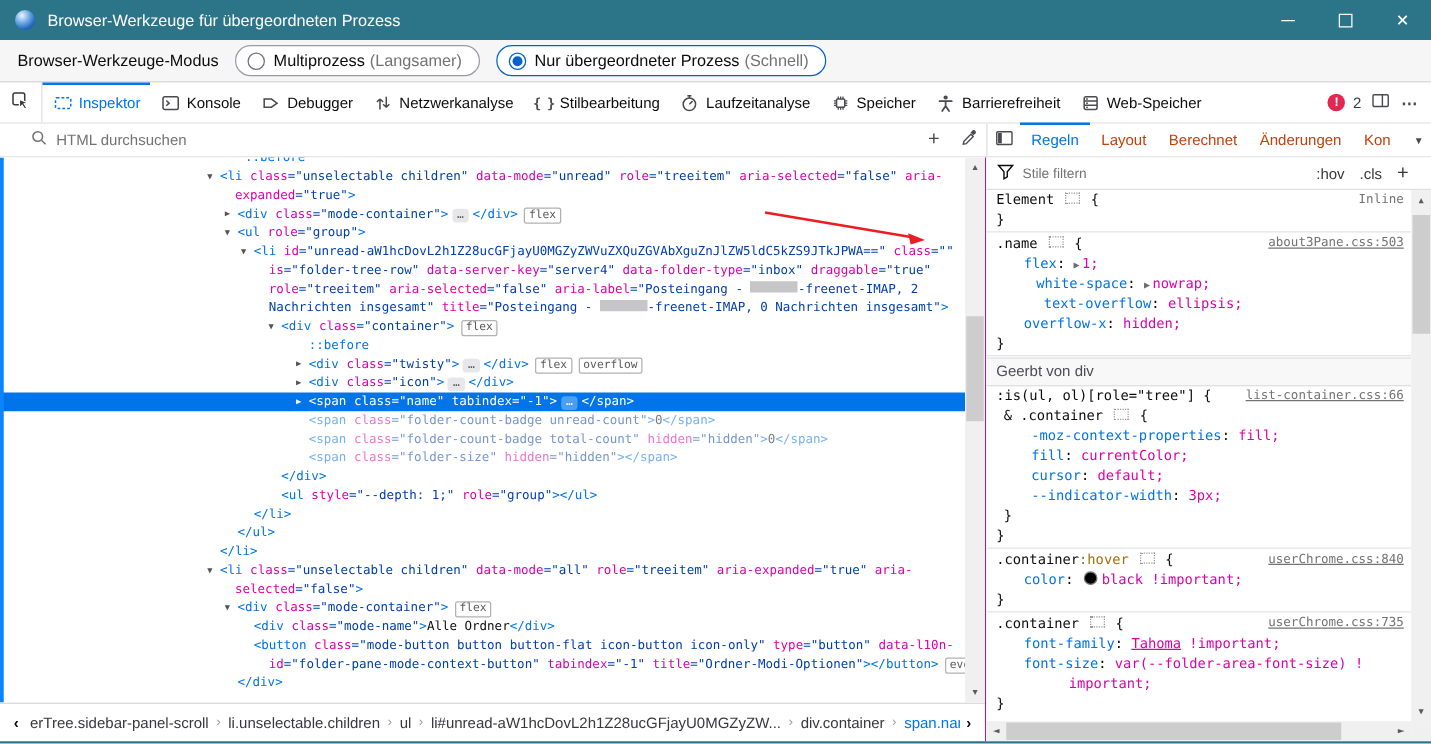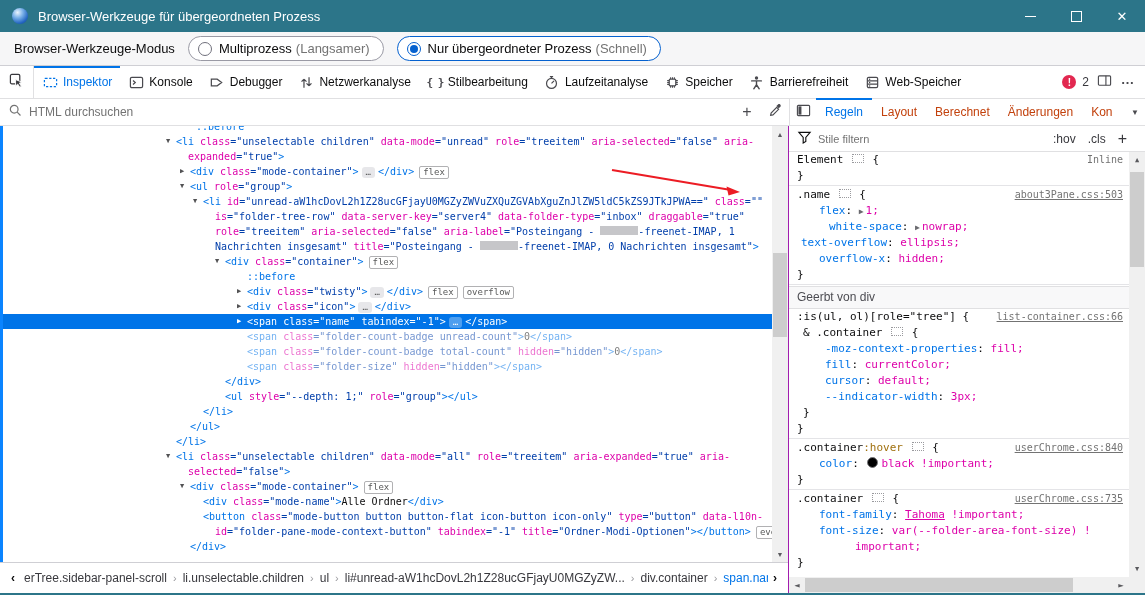--- a/index.html
+++ b/index.html
@@ -36,21 +36,21 @@
   .tab.active::before{content:"";position:absolute;top:0;left:0;right:0;height:2px;background:#0074e8;}
   .gicon{font-family:"DejaVu Sans Mono",monospace;font-size:11px;font-weight:bold;letter-spacing:-1px;}
   .tab-end{margin-left:auto;display:flex;align-items:center;gap:6px;padding-right:8px;}
   .errbadge{width:14px;height:14px;border-radius:50%;background:#e22850;color:#fff;font-size:10px;font-weight:bold;display:flex;align-items:center;justify-content:center;}
   .errcount{color:#38383d;}
   .endbtn{width:18px;height:18px;display:flex;align-items:center;justify-content:center;color:#4a4a4f;}
   .meat{font-size:13px;font-weight:bold;letter-spacing:1px;color:#4a4a4f;}
   
   #searchrow{height:26px;border-bottom:1px solid #e0e0e2;display:flex;background:#fff;}
   .srleft{width:789px;display:flex;align-items:center;flex:none;}
-  .search{flex:1;display:flex;align-items:center;gap:6px;padding-left:8px;color:#737373;height:100%;}
+  .search{flex:1;display:flex;align-items:center;gap:6px;padding-left:24px;color:#737373;height:100%;}
   .sbtn{width:28px;height:100%;display:flex;align-items:center;justify-content:center;color:#4a4a4f;}
   .plus{font-size:16px;font-weight:400;}
   .srright{flex:1;border-left:1px solid #e0e0e2;display:flex;align-items:stretch;}
   .sbtab{padding:0 9px;display:flex;align-items:center;color:#c2410c;position:relative;white-space:nowrap;}
   .sbtab.active{color:#0074e8;}
   .sbtab.active::before{content:"";position:absolute;top:-1px;left:0;right:0;height:2px;background:#0074e8;}
   .sbicon{width:26px;display:flex;align-items:center;justify-content:center;color:#4a4a4f;flex:none;}
   .sbchev{margin-left:auto;width:20px;display:flex;align-items:center;justify-content:center;color:#4a4a4f;font-size:8px;}
   
   #main{position:absolute;top:126px;left:0;right:0;bottom:2px;display:flex;}
@@ -291,21 +291,21 @@
       <div id="markup">
         <div class="blue-strip"></div>
         <div id="mlines">
             <div class="mline" style="padding-left: 196px;"><span class="tk-t">::before</span></div>
             <div class="mline" style="padding-left: 176px;"><span class="marrow" style="left: 163px;">▼</span><span class="tk-t">&lt;li</span><span class="tk-a"> class</span><span class="tk-v">="unselectable children"</span><span class="tk-a"> data-mode</span><span class="tk-v">="unread"</span><span class="tk-a"> role</span><span class="tk-v">="treeitem"</span><span class="tk-a"> aria-selected</span><span class="tk-v">="false"</span><span class="tk-a"> aria-</span></div>
             <div class="mline" style="padding-left: 188px;"><span class="tk-a">expanded</span><span class="tk-v">="true"</span><span class="tk-t">&gt;</span></div>
             <div class="mline" style="padding-left: 190px;"><span class="marrow" style="left: 177px;">▶</span><span class="tk-t">&lt;div</span><span class="tk-a"> class</span><span class="tk-v">="mode-container"</span><span class="tk-t">&gt;</span><span class="tk-d">…</span><span class="tk-t">&lt;/div&gt;</span><span class="tk-b">flex</span></div>
             <div class="mline" style="padding-left: 190px;"><span class="marrow" style="left: 177px;">▼</span><span class="tk-t">&lt;ul</span><span class="tk-a"> role</span><span class="tk-v">="group"</span><span class="tk-t">&gt;</span></div>
             <div class="mline" style="padding-left: 203px;"><span class="marrow" style="left: 190px;">▼</span><span class="tk-t">&lt;li</span><span class="tk-a"> id</span><span class="tk-v">="unread-aW1hcDovL2h1Z28ucGFjayU0MGZyZWVuZXQuZGVAbXguZnJlZW5ldC5kZS9JTkJPWA=="</span><span class="tk-a"> class</span><span class="tk-v">=""</span></div>
             <div class="mline" style="padding-left: 215px;"><span class="tk-a">is</span><span class="tk-v">="folder-tree-row"</span><span class="tk-a"> data-server-key</span><span class="tk-v">="server4"</span><span class="tk-a"> data-folder-type</span><span class="tk-v">="inbox"</span><span class="tk-a"> draggable</span><span class="tk-v">="true"</span></div>
-            <div class="mline" style="padding-left: 215px;"><span class="tk-a">role</span><span class="tk-v">="treeitem"</span><span class="tk-a"> aria-selected</span><span class="tk-v">="false"</span><span class="tk-a"> aria-label</span><span class="tk-v">="Posteingang - </span><span class="tk-r"></span><span class="tk-v">-freenet-IMAP, 1</span></div>
+            <div class="mline" style="padding-left: 215px;"><span class="tk-a">role</span><span class="tk-v">="treeitem"</span><span class="tk-a"> aria-selected</span><span class="tk-v">="false"</span><span class="tk-a"> aria-label</span><span class="tk-v">="Posteingang - </span><span class="tk-r"></span><span class="tk-v">-freenet-IMAP, 2</span></div>
             <div class="mline" style="padding-left: 215px;"><span class="tk-v">Nachrichten insgesamt"</span><span class="tk-a"> title</span><span class="tk-v">="Posteingang - </span><span class="tk-r"></span><span class="tk-v">-freenet-IMAP, 0 Nachrichten insgesamt"</span><span class="tk-t">&gt;</span></div>
             <div class="mline" style="padding-left: 225px;"><span class="marrow" style="left: 212px;">▼</span><span class="tk-t">&lt;div</span><span class="tk-a"> class</span><span class="tk-v">="container"</span><span class="tk-t">&gt;</span><span class="tk-b">flex</span></div>
             <div class="mline" style="padding-left: 247px;"><span class="tk-t">::before</span></div>
             <div class="mline" style="padding-left: 247px;"><span class="marrow" style="left: 234px;">▶</span><span class="tk-t">&lt;div</span><span class="tk-a"> class</span><span class="tk-v">="twisty"</span><span class="tk-t">&gt;</span><span class="tk-d">…</span><span class="tk-t">&lt;/div&gt;</span><span class="tk-b">flex</span><span class="tk-b">overflow</span></div>
             <div class="mline" style="padding-left: 247px;"><span class="marrow" style="left: 234px;">▶</span><span class="tk-t">&lt;div</span><span class="tk-a"> class</span><span class="tk-v">="icon"</span><span class="tk-t">&gt;</span><span class="tk-d">…</span><span class="tk-t">&lt;/div&gt;</span></div>
             <div class="mline sel" style="padding-left: 247px;"><span class="marrow" style="left: 234px;">▶</span><span class="tk-t">&lt;span</span><span class="tk-a"> class</span><span class="tk-v">="name"</span><span class="tk-a"> tabindex</span><span class="tk-v">="-1"</span><span class="tk-t">&gt;</span><span class="tk-d">…</span><span class="tk-t">&lt;/span&gt;</span></div>
             <div class="mline dim" style="padding-left: 247px;"><span class="tk-t">&lt;span</span><span class="tk-a"> class</span><span class="tk-v">="folder-count-badge unread-count"</span><span class="tk-t">&gt;</span><span class="tk-x">0</span><span class="tk-t">&lt;/span&gt;</span></div>
             <div class="mline dim" style="padding-left: 247px;"><span class="tk-t">&lt;span</span><span class="tk-a"> class</span><span class="tk-v">="folder-count-badge total-count"</span><span class="tk-a"> hidden</span><span class="tk-v">="hidden"</span><span class="tk-t">&gt;</span><span class="tk-x">0</span><span class="tk-t">&lt;/span&gt;</span></div>
             <div class="mline dim" style="padding-left: 247px;"><span class="tk-t">&lt;span</span><span class="tk-a"> class</span><span class="tk-v">="folder-size"</span><span class="tk-a"> hidden</span><span class="tk-v">="hidden"</span><span class="tk-t">&gt;&lt;/span&gt;</span></div>
             <div class="mline" style="padding-left: 225px;"><span class="tk-t">&lt;/div&gt;</span></div>
@@ -362,21 +362,21 @@
           <span class="fb-plus">+</span>
         </span>
       </div>
       <div id="rlines">
           <div class="rline" style="padding-left: 8px;"><span class="tk-s">Element </span><span class="tk-f"></span><span class="tk-s"> {</span><span class="rlink nou">Inline</span></div>
           <div class="rline" style="padding-left: 8px;"><span class="tk-s">}</span></div>
           <div class="rsep"></div>
           <div class="rline" style="padding-left: 8px;"><span class="tk-s">.name </span><span class="tk-f"></span><span class="tk-s"> {</span><span class="rlink">about3Pane.css:503</span></div>
           <div class="rline" style="padding-left: 30px;"><span class="tk-n">flex</span><span class="tk-x">: </span><span class="tk-w">▶</span><span class="tk-pv">1;</span></div>
           <div class="rline" style="padding-left: 40px;"><span class="tk-n">white-space</span><span class="tk-x">: </span><span class="tk-w">▶</span><span class="tk-pv">nowrap;</span></div>
-          <div class="rline" style="padding-left: 12px;"><span class="tk-n">text-overflow</span><span class="tk-x">: </span><span class="tk-pv">ellipsis;</span></div>
+          <div class="rline" style="padding-left: 46px;"><span class="tk-n">text-overflow</span><span class="tk-x">: </span><span class="tk-pv">ellipsis;</span></div>
           <div class="rline" style="padding-left: 30px;"><span class="tk-n">overflow-x</span><span class="tk-x">: </span><span class="tk-pv">hidden;</span></div>
           <div class="rline" style="padding-left: 8px;"><span class="tk-s">}</span></div>
           <div class="rsep"></div>
           <div class="rhdr">Geerbt von div</div>
           <div class="rline" style="padding-left: 8px;"><span class="tk-s">:is(ul, ol)[role="tree"] {</span><span class="rlink">list-container.css:66</span></div>
           <div class="rline" style="padding-left: 14px;"><span class="tk-s">&amp; .container </span><span class="tk-f"></span><span class="tk-s"> {</span></div>
           <div class="rline" style="padding-left: 36px;"><span class="tk-n">-moz-context-properties</span><span class="tk-x">: </span><span class="tk-pv">fill;</span></div>
           <div class="rline" style="padding-left: 36px;"><span class="tk-n">fill</span><span class="tk-x">: </span><span class="tk-pv">currentColor;</span></div>
           <div class="rline" style="padding-left: 36px;"><span class="tk-n">cursor</span><span class="tk-x">: </span><span class="tk-pv">default;</span></div>
           <div class="rline" style="padding-left: 36px;"><span class="tk-n">--indicator-width</span><span class="tk-x">: </span><span class="tk-pv">3px;</span></div>

